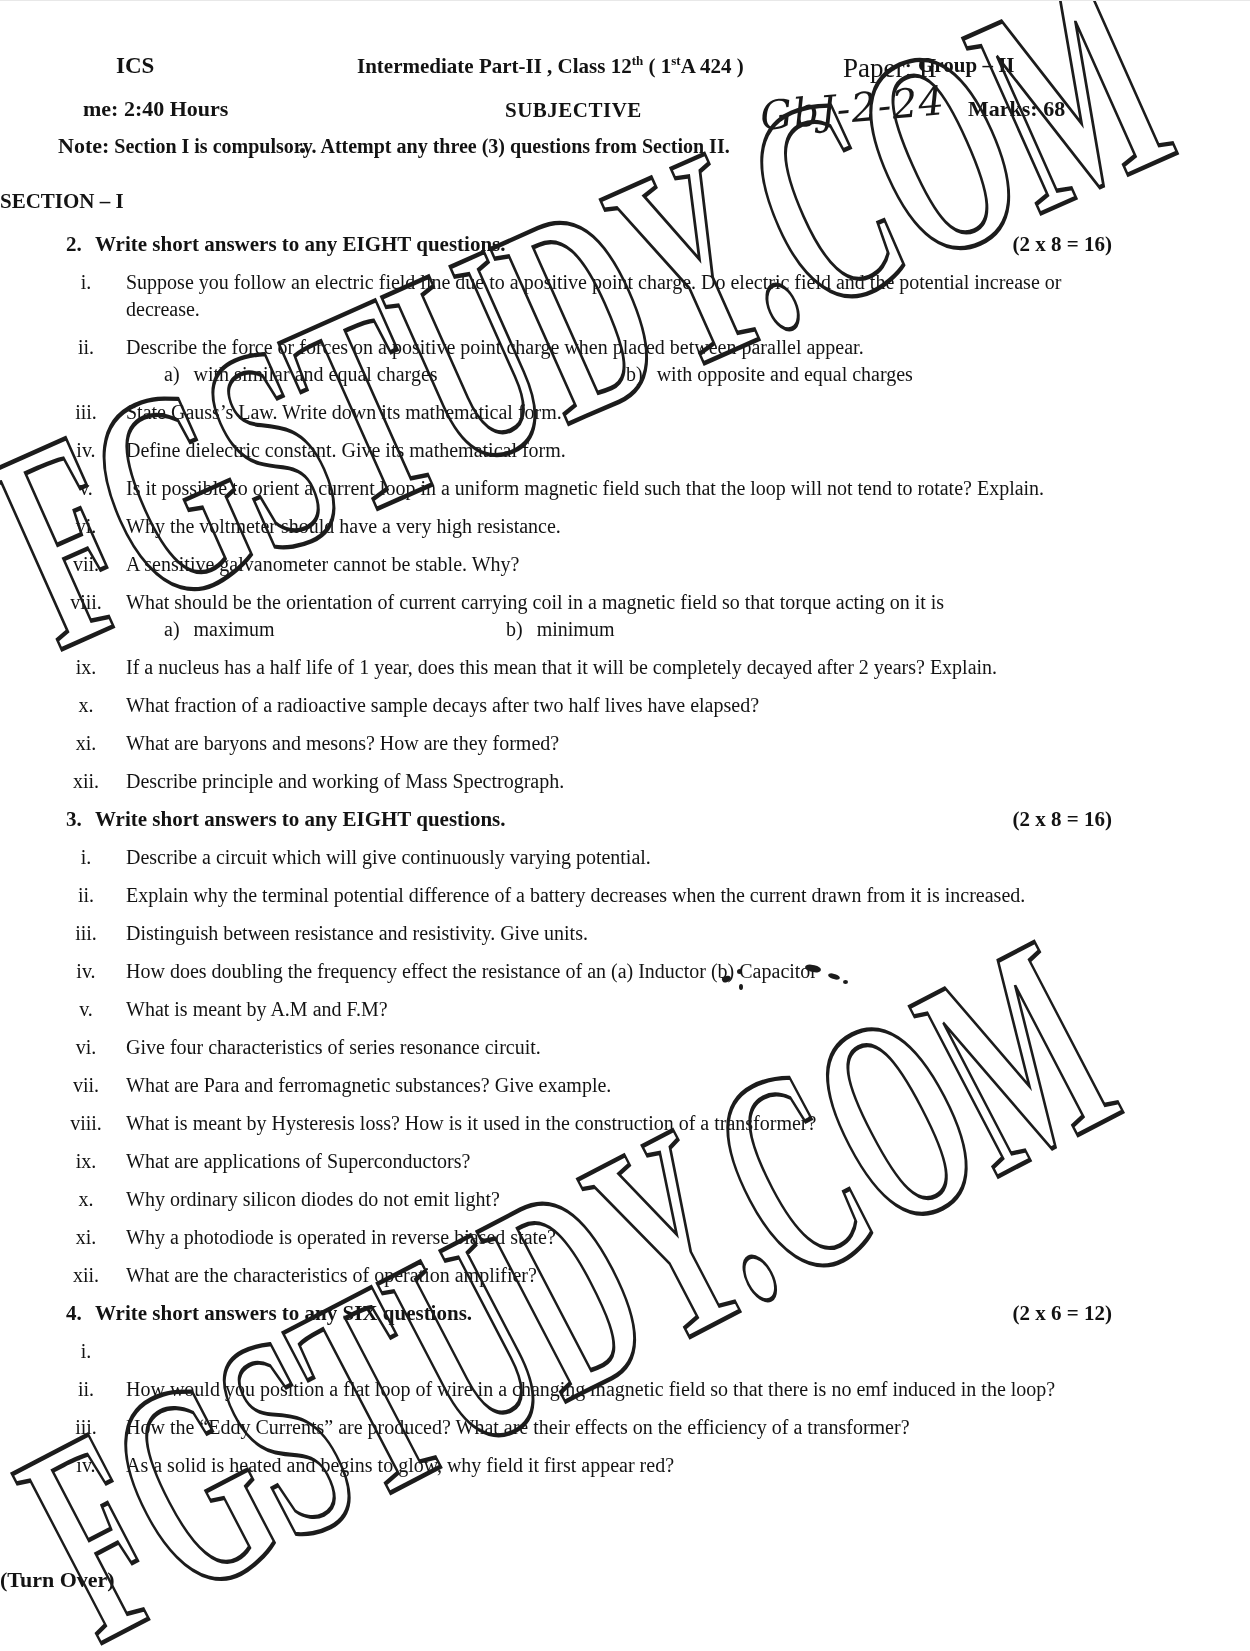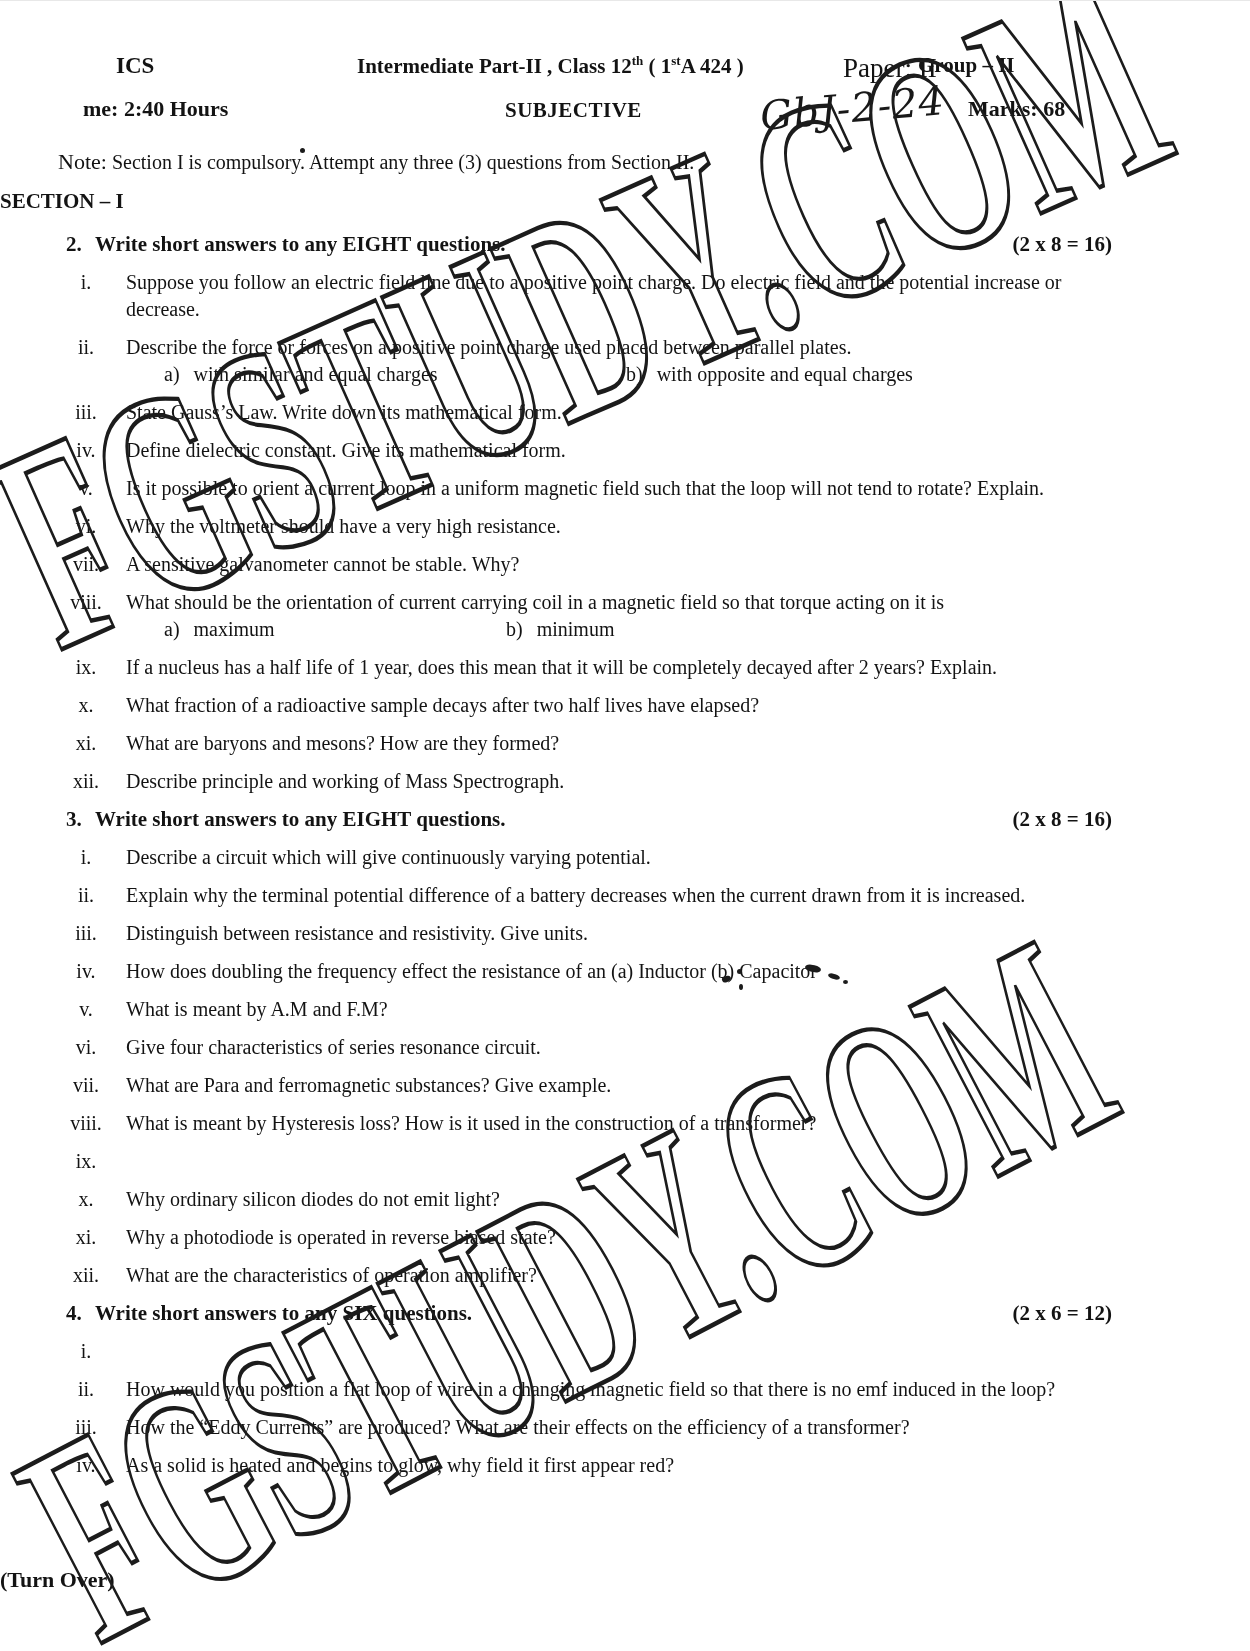--- a/index.html
+++ b/index.html
@@ -14,21 +14,21 @@
   .title        { top:52px;  left:357px; font-size:21px; font-weight:bold; }
   .title sup    { font-size:13px;font-family:Liberation Serif, serif; }
   .paper        { top:52px;  left:843px; font-size:27px; font-weight:normal; }
   .group        { top:52px;  left:918px; font-size:21px; font-weight:bold; }
   .time         { top:95px;  left:83px;  font-size:22px; font-weight:bold; }
   .subjective   { top:97px;  left:505px; font-size:21px; font-weight:bold; letter-spacing:.5px; }
   .marksline    { top:95px;  left:968px; font-size:22px; font-weight:bold; }
   .handwriting  { top:84px;  left:760px; font-size:40px; font-style:italic;
                   font-family:"DejaVu Serif", serif; transform:rotate(-5deg);
                   letter-spacing:1px; color:#181818; }
-  .noteline     { top:148px; left:58px;  font-size:20px; font-weight:normal; }
+  .noteline     { top:132px; left:58px;  font-size:20px; font-weight:bold; }
   .noteline .note-label { font-size:22px; }
   .section-title{ top:188px; left:0; right:80px; text-align:left;
                   font-size:21px; font-weight:bold; white-space:nowrap; }
   
   #questions { position:absolute; top:230px; left:0; width:1250px; }
   .q-header { display:flex; padding:0 138px 0 66px; font-size:21px; font-weight:bold;
               line-height:27px; margin-bottom:11px; }
   .q-num   { width:29px; flex-shrink:0; }
   .q-title { }
   .q-marks { margin-left:auto; }
@@ -75,21 +75,21 @@
           <span class="q-num">2.</span>
           <span class="q-title">Write short answers to any EIGHT questions.</span>
           <span class="q-marks">(2 x 8 = 16)</span>
         </div>
         <div class="item">
           <span class="i-num">i.</span>
           <div class="i-body"><span>Suppose you follow an electric field line due to a positive point charge. Do electric field and the potential increase or decrease.</span></div>
         </div>
         <div class="item">
           <span class="i-num">ii.</span>
-          <div class="i-body"><span>Describe the force or forces on a positive point charge used placed between parallel plates.</span><div class="options">
+          <div class="i-body"><span>Describe the force or forces on a positive point charge when placed between parallel appear.</span><div class="options">
               <span class="opt" style="flex-basis: 462px;"><span class="opt-label">a)</span><span>with similar and equal charges</span></span>
               <span class="opt"><span class="opt-label">b)</span><span>with opposite and equal charges</span></span>
             </div></div>
         </div>
         <div class="item">
           <span class="i-num">iii.</span>
           <div class="i-body"><span>State Gauss’s Law. Write down its mathematical form.</span></div>
         </div>
         <div class="item">
           <span class="i-num">iv.</span>
@@ -164,20 +164,21 @@
         <div class="item">
           <span class="i-num">vii.</span>
           <div class="i-body"><span>What are Para and ferromagnetic substances? Give example.</span></div>
         </div>
         <div class="item">
           <span class="i-num">viii.</span>
           <div class="i-body"><span>What is meant by Hysteresis loss? How is it used in the construction of a transformer?</span></div>
         </div>
         <div class="item">
           <span class="i-num">ix.</span>
+          <div class="i-body"><span>What are applications of Superconductors?</span></div>
         </div>
         <div class="item">
           <span class="i-num">x.</span>
           <div class="i-body"><span>Why ordinary silicon diodes do not emit light?</span></div>
         </div>
         <div class="item">
           <span class="i-num">xi.</span>
           <div class="i-body"><span>Why a photodiode is operated in reverse biased state?</span></div>
         </div>
         <div class="item">

